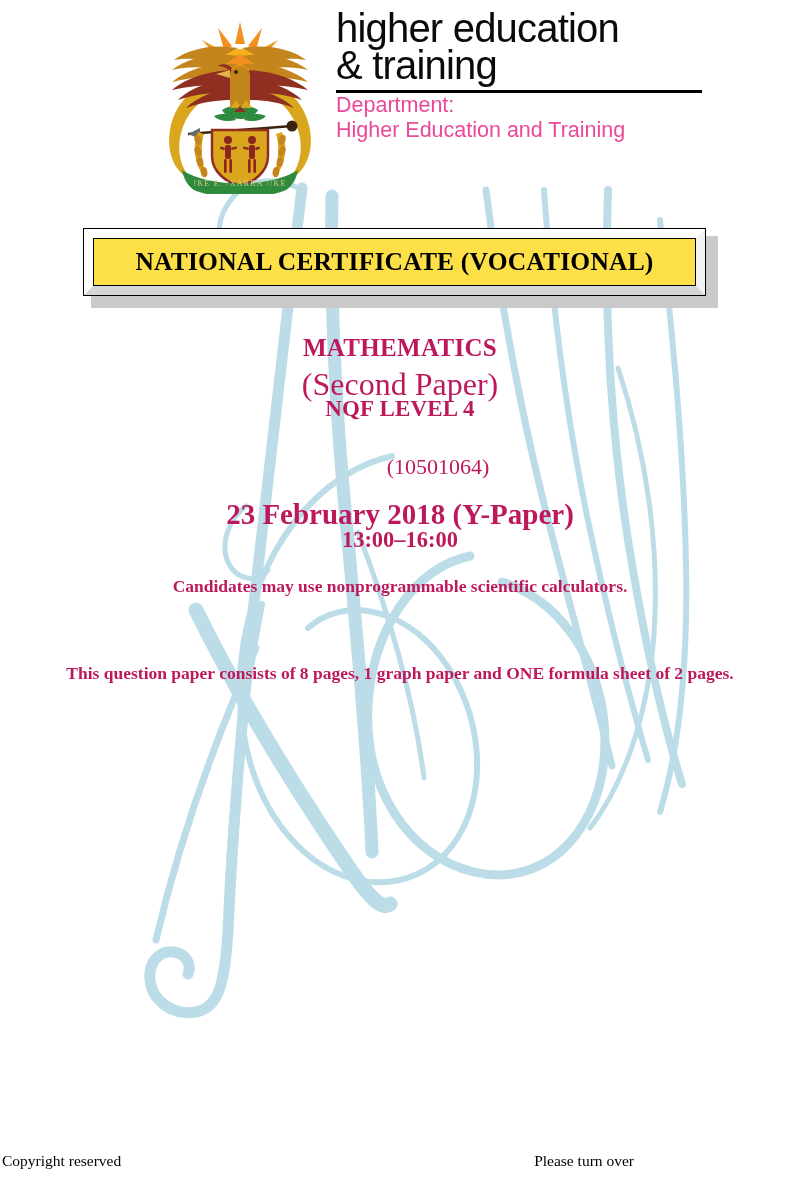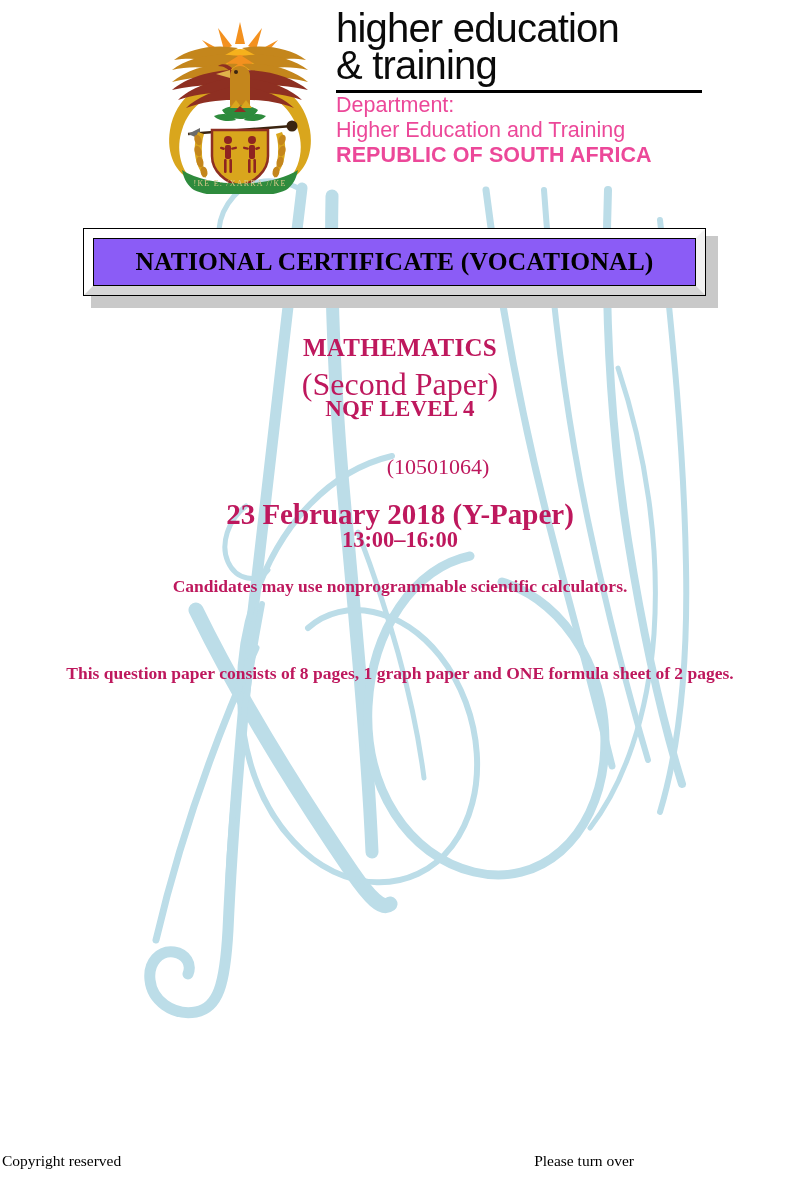--- a/index.html
+++ b/index.html
@@ -115,21 +115,21 @@
     border-bottom: 9px solid #d6d6d6;
     box-sizing: border-box;
   }
   #title-inner {
     position: absolute;
     left: 9px;
     top: 9px;
     right: 9px;
     bottom: 9px;
     border: 1px solid #000;
-    background: #8b5cf6;
+    background: #fde047;
     display: flex;
     align-items: center;
     justify-content: center;
     box-sizing: border-box;
   }
   #title-text {
     font-size: 25.5px;
     font-weight: 700;
     letter-spacing: 0.2px;
     white-space: nowrap;
@@ -329,21 +329,20 @@
              C 110 192, 66 192, 42 182 C 36 178, 32 172, 30 162 Z" fill="#2e8b3d"></path>
     <text x="88" y="178" text-anchor="middle" font-family="Liberation Serif, serif" font-size="8" fill="#d9c88a" letter-spacing="1.2">!KE E: /XARRA //KE</text>
   </svg>
 
   <div id="logo-wordmark">
     <div class="wordmark-line">higher education</div>
     <div class="wordmark-line">&amp; training</div>
     <div id="wordmark-rule"></div>
     <div class="dept-line">Department:</div>
     <div class="dept-line">Higher Education and Training</div>
-    <div class="dept-line bold">REPUBLIC OF SOUTH AFRICA</div>
   </div>
 </div>
 
 <div id="title-box-wrap">
   <div id="title-shadow"></div>
   <div id="title-box">
     <div id="title-bevel"></div>
     <div id="title-inner">
       <span id="title-text">NATIONAL CERTIFICATE (VOCATIONAL)</span>
     </div>

